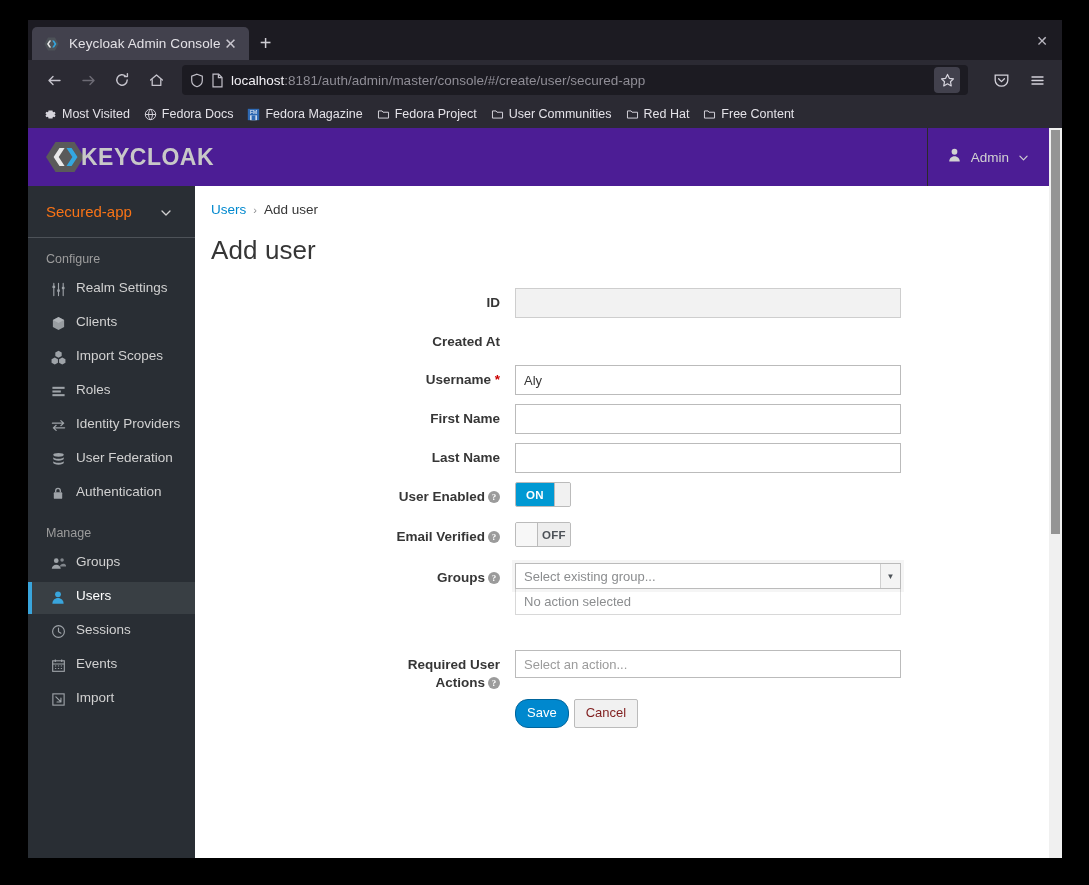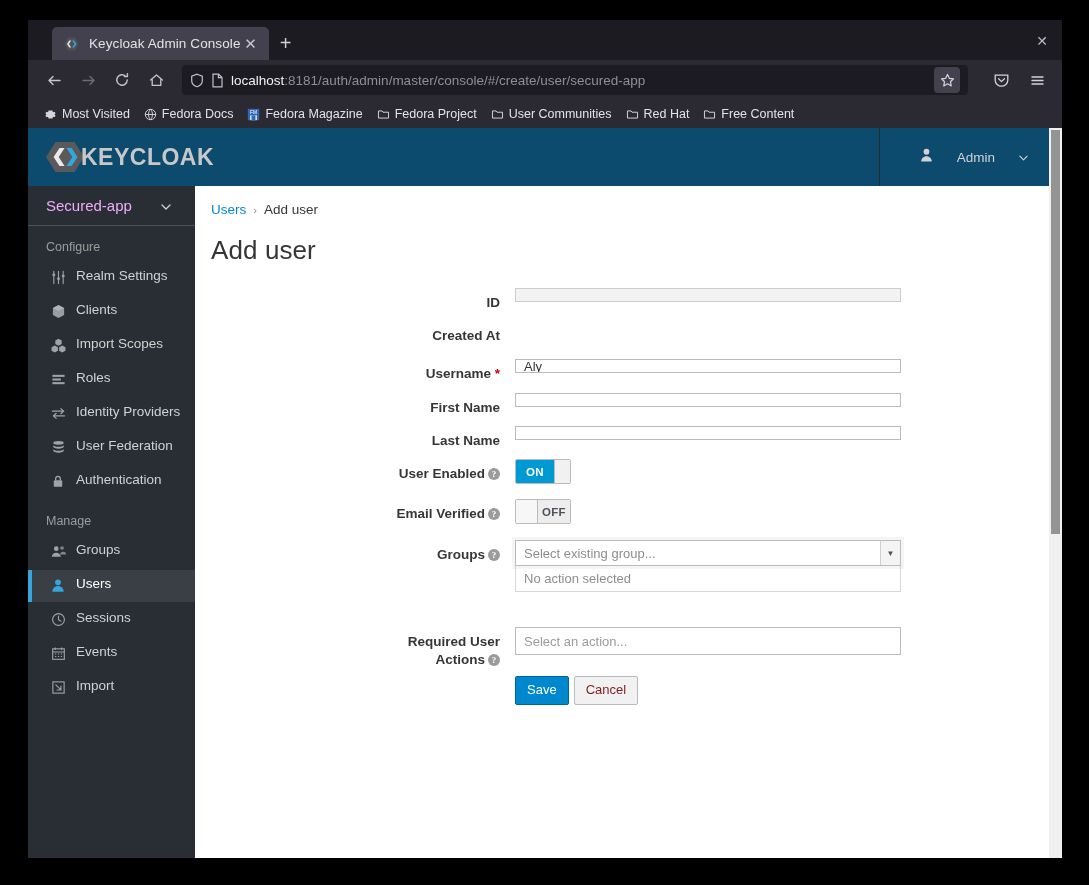--- a/index.html
+++ b/index.html
@@ -18,21 +18,21 @@
     background: #2b2a33;
     overflow: hidden;
   }
 
   
   #tab-strip {
     height: 40px;
     background: #1c1b22;
     display: flex;
     align-items: flex-end;
-    padding-left: 24px;
+    padding-left: 4px;
     position: relative;
   }
   .tab {
     display: flex; align-items: center;
     height: 33px;
     background: #42414d;
     border-radius: 5px 5px 0 0;
     padding: 0 8px 0 12px;
     min-width: 215px;
     margin-bottom: 0;
@@ -138,64 +138,64 @@
   #page-viewport {
     position: relative;
     height: 730px;
     background: #fff;
     overflow: hidden;
   }
 
   
   #masthead {
     height: 58px;
-    background: #0c4a6e;
+    background: #4c1d95;
     display: flex;
     align-items: center;
     padding-left: 18px;
     position: relative;
   }
   #kc-logo { display: flex; align-items: center; }
   #kc-logo-text {
     color: #c8c8c8;
     font-size: 23px;
     font-weight: bold;
     letter-spacing: .5px;
     margin-left: -3px;
   }
   #masthead-right {
     position: absolute;
     right: 34px; top: 0;
     height: 58px;
     display: flex; align-items: center;
-    gap: 24px;
-    padding-left: 40px;
+    gap: 10px;
+    padding-left: 20px;
     border-left: 1px solid #2a2a2a;
   }
   #admin-label { color: #d2d2d2; font-size: 13.5px; }
   #admin-caret { color: #d2d2d2; font-size: 10px; }
 
   
   #kc-body { display: flex; height: 672px; }
 
   
   #sidebar {
     width: 167px;
     background: #292e34;
     flex: 0 0 167px;
     overflow: hidden;
   }
   #realm-selector {
-    height: 40px;
+    height: 52px;
     display: flex;
     align-items: center;
     justify-content: space-between;
     padding: 0 24px 0 18px;
     border-bottom: 1px solid #4d5258;
-    color: #f0abfc;
+    color: #f97316;
     font-size: 15px;
   }
   #realm-caret { font-size: 11px; color: #d1d1d1; }
   .nav-section-title {
     color: #9c9c9c;
     font-size: 12.5px;
     padding: 14px 0 8px 18px;
   }
   .nav-item {
     display: flex;
@@ -280,21 +280,21 @@
     font-size: 9px;
     line-height: 12px;
     text-align: center;
     vertical-align: 1px;
     margin-left: 3px;
     font-weight: bold;
     font-family: "Liberation Serif", serif;
   }
   .form-control {
     width: 386px;
-    height: 14px;
+    height: 30px;
     border: 1px solid #bbb;
     background: #fff;
     font-size: 13px;
     color: #363636;
     padding: 0 8px;
     font-family: "Liberation Sans", sans-serif;
     outline: none;
   }
   .form-control::placeholder { color: #9b9b9b; }
   .form-control.readonly { background: #f2f2f2; border-color: #cecece; }
@@ -374,21 +374,21 @@
 
   
   .btn {
     font-size: 13px;
     padding: 4px 11px 5px;
     border: 1px solid transparent;
     border-radius: 2px;
     font-family: "Liberation Sans", sans-serif;
     line-height: 1.35;
   }
-  .btn-primary { background: #0088ce; border-color: #00659c; color: #fff; }
+  .btn-primary { background: #0088ce; border-color: #00659c; color: #fff; border-radius: 13px; }
   .btn-default { background: #f1f1f1; border-color: #bbb; color: #7f1d1d; text-align: center; }
   #form-actions { display: flex; gap: 5px; margin-top: 21px; }
 
   
   #page-scrollbar {
     position: absolute;
     right: 0; top: 0;
     width: 13px; height: 730px;
     background: #f0f0f0;
   }

